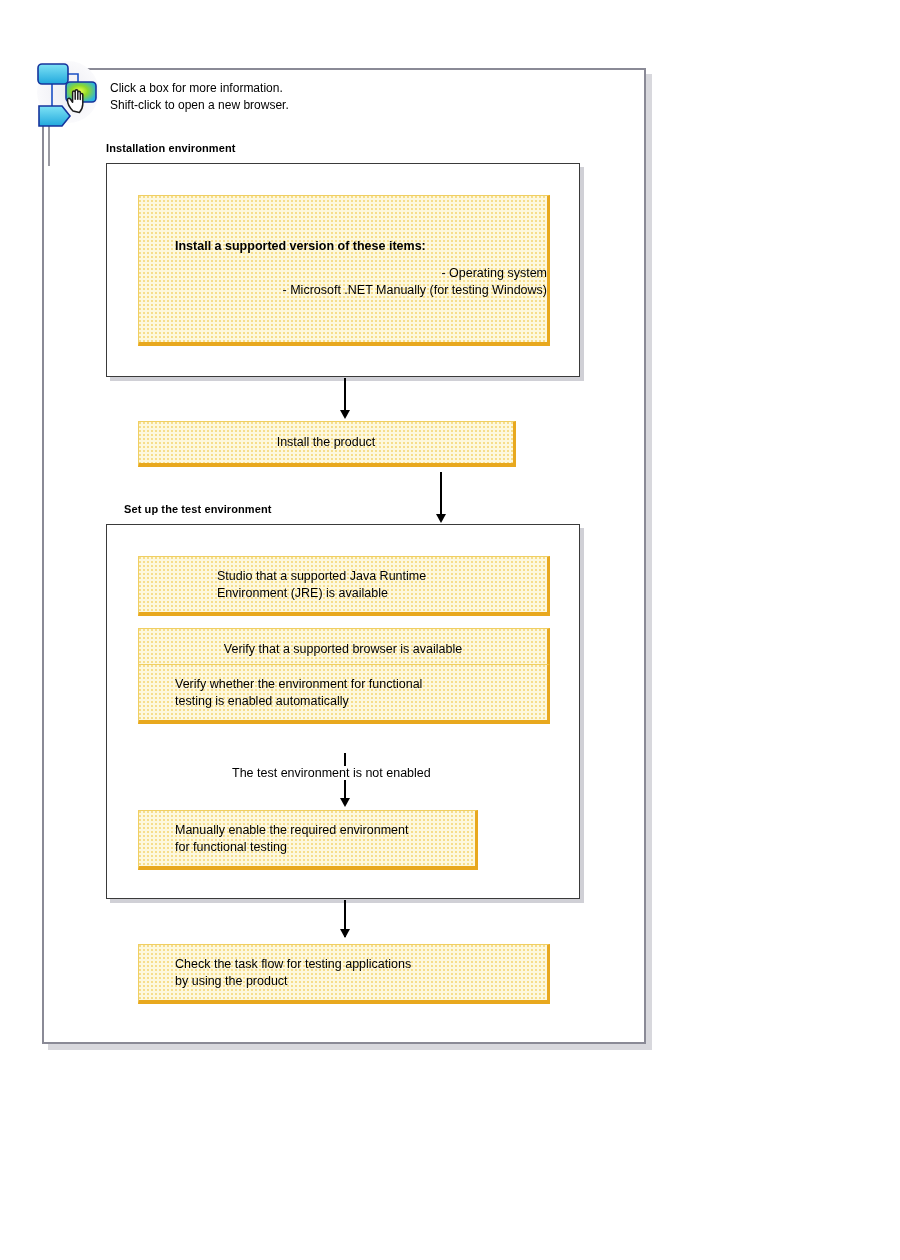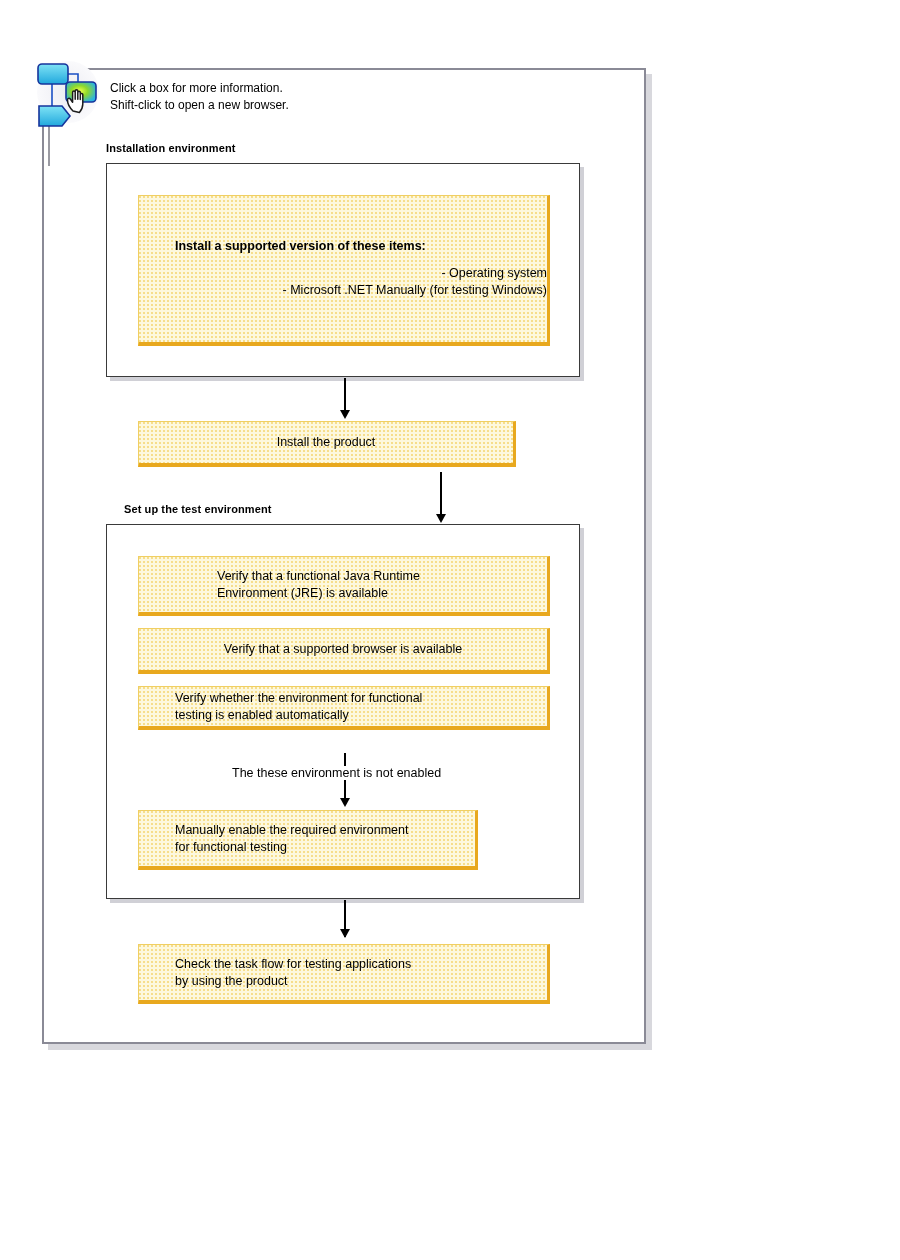--- a/index.html
+++ b/index.html
@@ -114,21 +114,21 @@
     padding-left: 78px;
   }
   .task-box.indent-lg .task-text {
     padding-left: 36px;
   }
 
   #box-prereq      { left: 138px; top: 195px; width: 412px; height: 151px; }
   #box-install     { left: 138px; top: 421px; width: 378px; height: 46px; }
   #box-jre         { left: 138px; top: 556px; width: 412px; height: 60px; }
   #box-browser     { left: 138px; top: 628px; width: 412px; height: 46px; }
-  #box-verify-env  { left: 138px; top: 686px; width: 412px; height: 44px; }
+  #box-verify-env  { left: 138px; top: 664px; width: 412px; height: 60px; }
   #box-manual-env  { left: 138px; top: 810px; width: 340px; height: 60px; }
   #box-taskflow    { left: 138px; top: 944px; width: 412px; height: 60px; }
 
   
   #box-prereq .prereq-wrap {
     padding-left: 36px;
     width: 100%;
   }
   #box-prereq .prereq-title {
     font-size: 12.5px;
@@ -258,21 +258,21 @@
       <div>- Microsoft .NET Manually (for testing Windows)</div>
     </div>
   </div>
 </div>
 
 <div class="task-box center" id="box-install">
   <div class="task-text">Install the product</div>
 </div>
 
 <div class="task-box indent" id="box-jre">
-  <div class="task-text">Verify that a functional Java Runtime
+  <div class="task-text">Studio that a supported Java Runtime
 Environment (JRE) is available</div>
 </div>
 
 <div class="task-box center" id="box-browser">
   <div class="task-text">Verify that a supported browser is available</div>
 </div>
 
 <div class="task-box indent-lg" id="box-verify-env">
   <div class="task-text">Verify whether the environment for functional
 testing is enabled automatically</div>
@@ -289,16 +289,16 @@
 </div>
 
 <div class="conn-line" id="conn1-line"></div>
 <div class="conn-head" id="conn1-head"></div>
 
 <div class="conn-line" id="conn2-line"></div>
 <div class="conn-head" id="conn2-head"></div>
 
 <div class="conn-line" id="conn3-line"></div>
 <div class="conn-head" id="conn3-head"></div>
-<div class="conn-label" id="conn3-label">The these environment is not enabled</div>
+<div class="conn-label" id="conn3-label">The test environment is not enabled</div>
 
 <div class="conn-line" id="conn4-line"></div>
 <div class="conn-head" id="conn4-head"></div>
 
 </body></html>

